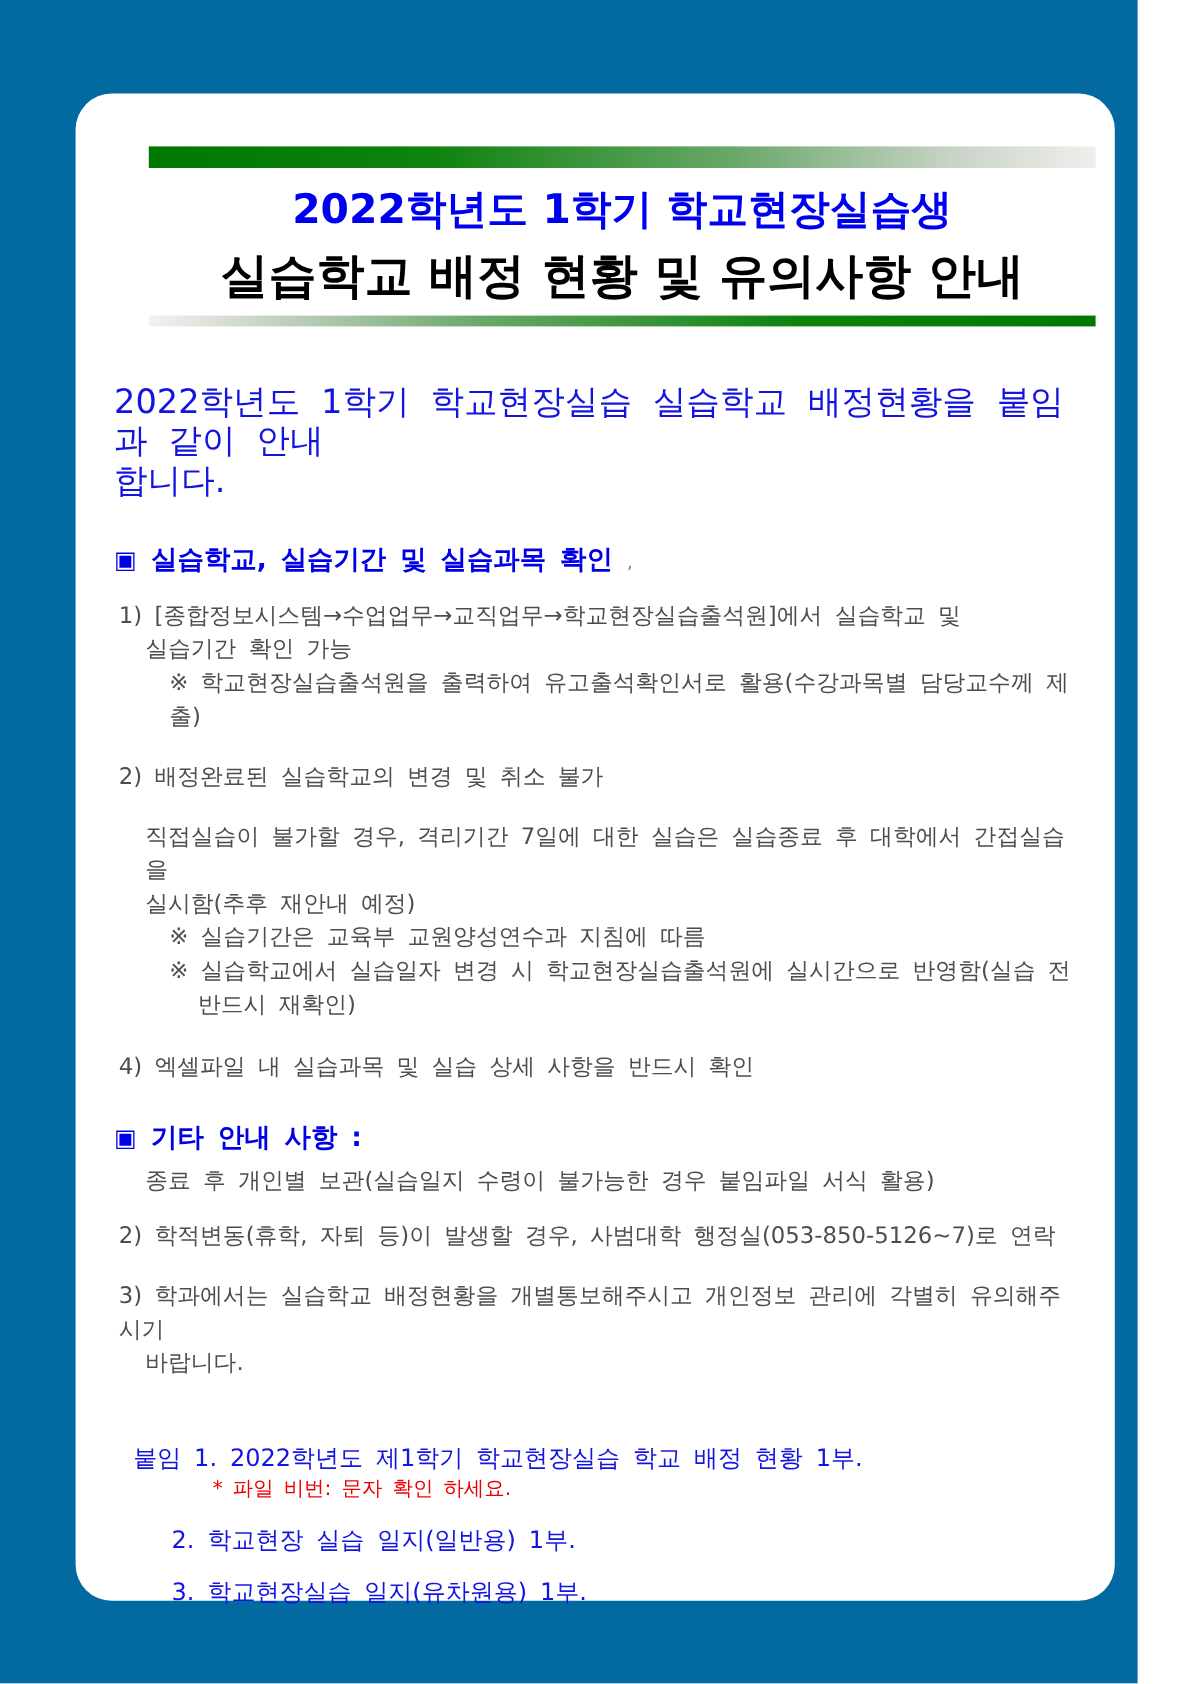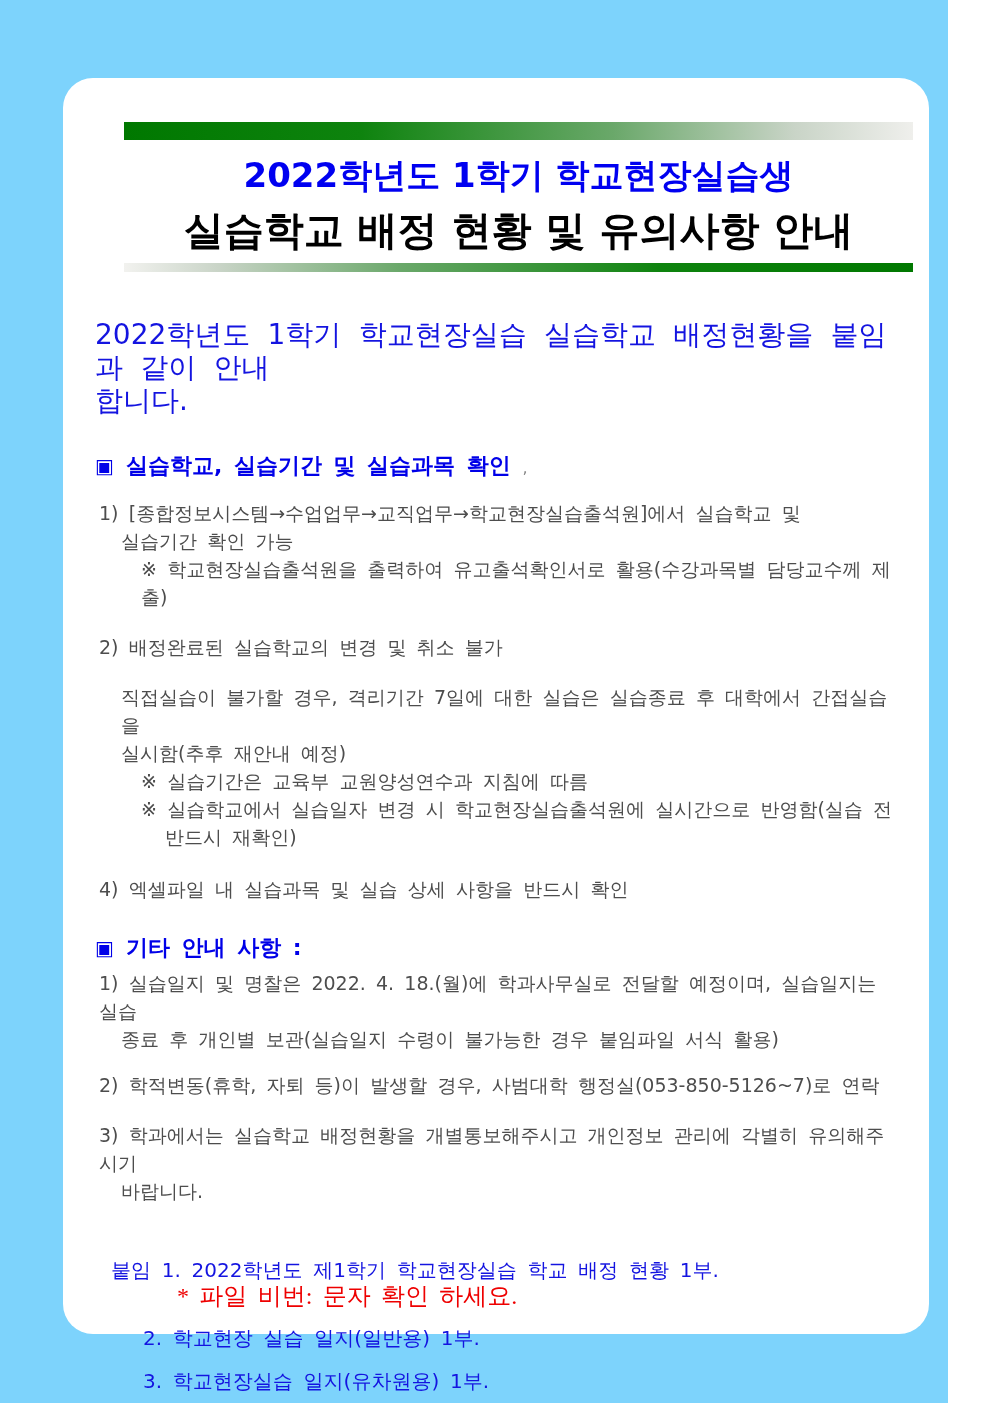--- a/index.html
+++ b/index.html
@@ -1,19 +1,19 @@
 <!DOCTYPE html>
 <html><head>
 <meta charset="utf-8">
 <style>
   html,body{margin:0;padding:0;}
   .canvas{
     position:relative;
     width:948px;height:1403px;
-    background:#7dd3fc;
+    background:#0369a1;
     font-family:"DejaVu Sans", sans-serif;
     overflow:hidden;
   }
   .page{
     position:absolute;left:63px;top:78px;
     width:866px;height:1256px;
     background:#ffffff;
     border-radius:30px;
     box-sizing:border-box;
   }
@@ -51,21 +51,21 @@
     font-size:19px;line-height:28px;
     word-spacing:0.22em;
   }
   .ln.num{padding-left:4px;}
   .ln.cont{padding-left:26px;}
   .ln.star{padding-left:46px;}
   .ln.star2{padding-left:70px;}
   
   .attach{margin-top:52px;}
   .attach .a-main{color:#1414e0;font-size:20px;line-height:26px;word-spacing:0.22em;margin-left:16px;}
-  .attach .a-note{color:#ee0000;font-size:24px;line-height:26px;padding-left:82px;word-spacing:0.18em;font-family:Liberation Serif, serif;}
+  .attach .a-note{color:#ee0000;font-size:17px;line-height:26px;padding-left:82px;word-spacing:0.18em;}
   .attach .a-sub{color:#1414e0;font-size:20px;line-height:26px;padding-left:48px;margin-top:17px;word-spacing:0.22em;}
   .attach .a-sub.first{margin-top:16px;}
 </style>
 </head>
 <body>
 
 <div class="canvas">
   <div class="page">
 
     <div class="header">
@@ -106,21 +106,20 @@
 
       <div class="item" style="margin-top:24px;">
         <div class="ln num">4) 엑셀파일 내 실습과목 및 실습 상세 사항을 반드시 확인</div>
       </div>
 
       <div class="sec-header" style="margin-top:32px;">
         <span class="marker">▣</span><span>기타 안내 사항 :</span>
       </div>
 
       <div class="item" style="margin-top:8px;">
-        <div class="ln num">1) 실습일지 및 명찰은 2022. 4. 18.(월)에 학과사무실로 전달할 예정이며, 실습일지는 실습</div>
         <div class="ln cont">종료 후 개인별 보관(실습일지 수령이 불가능한 경우 붙임파일 서식 활용)</div>
       </div>
 
       <div class="item" style="">
         <div class="ln num">2) 학적변동(휴학, 자퇴 등)이 발생할 경우, 사범대학 행정실(053-850-5126~7)로 연락</div>
       </div>
 
       <div class="item" style="margin-top:22px;">
         <div class="ln num">3) 학과에서는 실습학교 배정현황을 개별통보해주시고 개인정보 관리에 각별히 유의해주시기</div>
         <div class="ln cont">바랍니다.</div>

